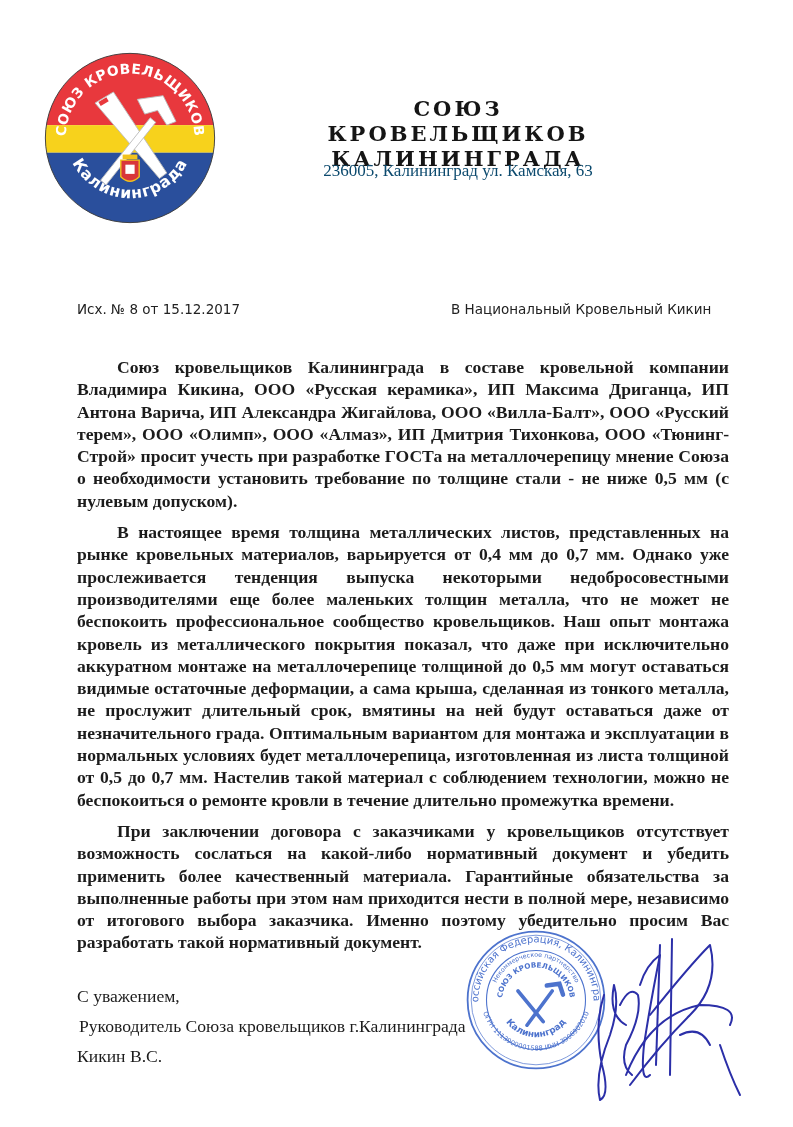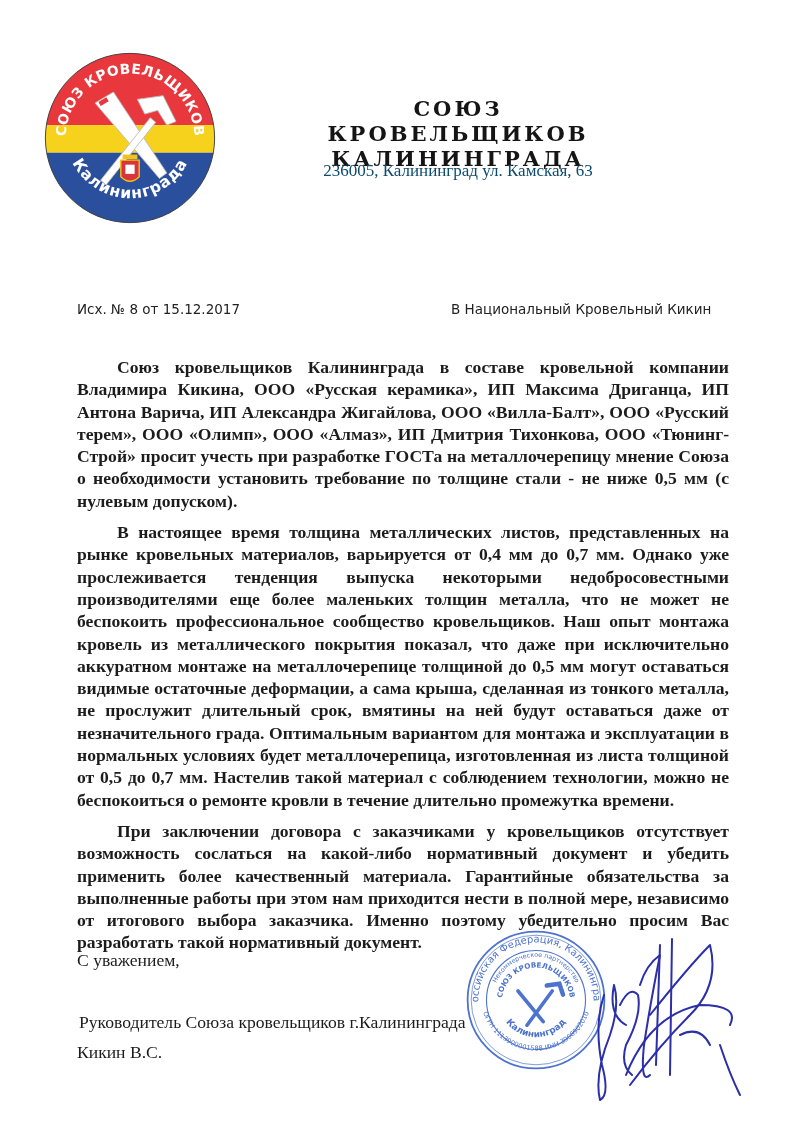--- a/index.html
+++ b/index.html
@@ -8,23 +8,23 @@
   .org-title { position: absolute; left: 288px; top: 96px; width: 340px; text-align: center;
     font-family: "DejaVu Serif", serif; font-weight: bold; font-size: 21px; letter-spacing: 3px; line-height: 25px; color: #151515; }
   .org-address { position: absolute; left: 288px; top: 161px; width: 340px; text-align: center;
     font-family: "Liberation Serif", serif; font-size: 17px; color: #0c4a6e; }
   .meta-line { position: absolute; top: 301px; font-family: "DejaVu Sans", sans-serif; font-size: 13.5px; color: #222; }
   .outgoing { left: 77px; }
   .recipient { left: 451px; }
   .body-text { position: absolute; left: 77px; top: 356px; width: 652px;
     font-family: "Liberation Serif", serif; font-size: 17.6px; line-height: 22.3px; color: #1c1c1c; text-align: justify; }
   .body-text p { margin: 0 0 9px 0; text-indent: 40px; font-weight: bold; }
-  .closing { position: absolute; left: 77px; top: 945px; font-family: "Liberation Serif", serif; font-size: 17.6px; line-height: 30px; color: #1c1c1c; }
+  .closing { position: absolute; left: 77px; top: 981px; font-family: "Liberation Serif", serif; font-size: 17.6px; line-height: 30px; color: #1c1c1c; }
   .closing div { white-space: nowrap; }
-  .closing .pos { padding-left: 2px; margin-top: 32px; }
+  .closing .pos { padding-left: 2px; }
   .stamp { position: absolute; left: 464px; top: 928px; width: 144px; height: 144px; opacity: 0.9; }
   .signature { position: absolute; left: 590px; top: 925px; width: 170px; height: 180px; }
 </style>
 </head>
 <body>
 
 <svg class="logo" viewBox="0 0 200 200">
   <defs>
     <clipPath id="lc">
         <circle cx="100" cy="100" r="92"></circle>

